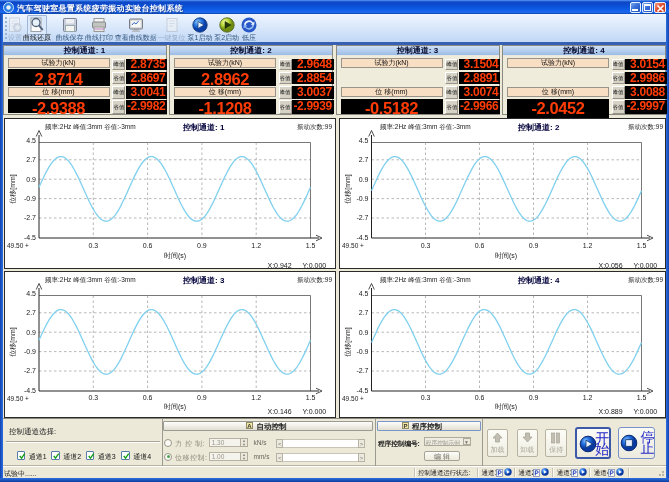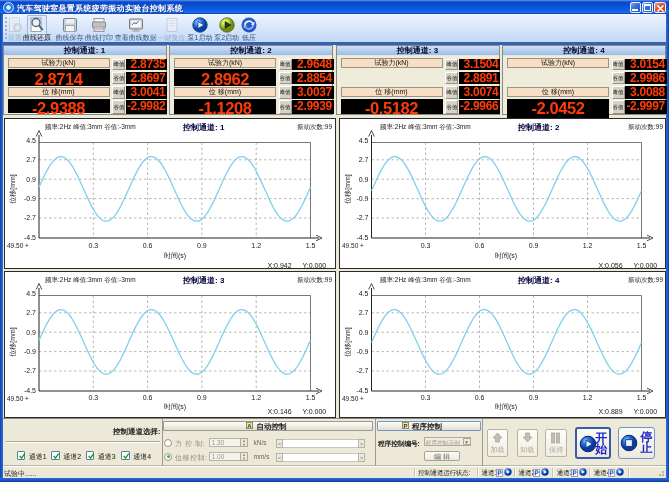--- a/index.html
+++ b/index.html
@@ -13,21 +13,21 @@
 .bigv{position:absolute;background:#000;color:#ff3c05;font-size:16.5px;font-weight:bold;text-align:center;letter-spacing:-0.4px;line-height:1;padding-top:1.5px}
 .slab{position:absolute;width:13px;background:#d6d2c6;border:1px solid #989288;border-top-color:#fff;border-left-color:#fff;color:#111;display:flex;align-items:center;justify-content:center;overflow:hidden}
 .sval{position:absolute;width:41.5px;background:#000;color:#ff3c05;font-size:12px;font-weight:bold;text-align:right;padding-right:1.5px;letter-spacing:-0.3px}
 .tblab{position:absolute;font-size:7px;line-height:7px;color:#4a6e94;text-align:center;white-space:nowrap;transform:translateX(-50%)}
 .ck{position:absolute;width:8.5px;height:8.5px;background:#fff;border:1px solid #5a7ca8;border-radius:1px}
 .ck svg{position:absolute;left:0;top:0}
 .cklab{position:absolute;font-size:7px;color:#111;white-space:nowrap}
 .gbtn{position:absolute;width:21.5px;height:28.5px;background:linear-gradient(180deg,#fdfdf8,#f0eee2);border:1px solid #b8b2a2;border-radius:2px}
 .gbtn .txt{position:absolute;bottom:1px;width:100%;text-align:center;font-size:7px;color:#aaa69a}
 .bbtn{position:absolute;height:31.5px;background:linear-gradient(180deg,#fbfbf6,#eceade);border-radius:3px}
-.bbtn .zh{position:absolute;right:2.5px;top:3.5px;width:11px;font-size:12px;font-weight:bold;color:#2026c8;line-height:11.5px;text-align:right}
+.bbtn .zh{position:absolute;right:2.5px;top:3.5px;width:11px;font-size:14px;font-weight:normal;color:#2026c8;line-height:11.5px;text-align:right}
 </style></head><body>
 <div class="abs" style="left:0;top:0;width:669px;height:14px;background:linear-gradient(180deg,#5898f8 0%,#0d47c4 14%,#0a50d8 45%,#1261ea 75%,#1d6bf0 88%,#0a41a8 100%)"></div>
 <svg class="abs" style="left:3px;top:2px" width="11" height="11">
     <circle cx="5.5" cy="5.5" r="5" fill="#2a7de0" stroke="#cfe2f8" stroke-width="1"></circle>
     <circle cx="5.5" cy="5.5" r="2.2" fill="#e8f2fc"></circle>
   </svg>
 <div class="abs" style="left:17px;top:3px;font-size:8px;font-weight:bold;color:#fff;text-shadow:1px 1px 1px #1a3a8a;letter-spacing:0.3px">汽车驾驶室悬置系统疲劳振动实验台控制系统</div>
 <div class="abs" style="left:629.5px;top:2px;width:11.5px;height:11px;border-radius:2px;border:1px solid #e8f0fc;background:linear-gradient(135deg,#7aa8f0 0%,#3a70d8 45%,#1e50b8 100%)"></div>
 <div class="abs" style="left:641.8px;top:2px;width:11.5px;height:11px;border-radius:2px;border:1px solid #e8f0fc;background:linear-gradient(135deg,#7aa8f0 0%,#3a70d8 45%,#1e50b8 100%)"></div>
 <div class="abs" style="left:654.1px;top:2px;width:11.5px;height:11px;border-radius:2px;border:1px solid #e8f0fc;background:linear-gradient(135deg,#f0a088 0%,#e05030 45%,#c03818 100%)"></div>
@@ -346,21 +346,21 @@
       <text x="301.5" y="127.5" text-anchor="middle" class="t7">1.5</text>
       <text x="166" y="137.0" text-anchor="middle" class="t7">时间(s)</text>
       <text x="2" y="128.5" class="t65">49.50 +</text>
       <text x="258.5" y="141.5" class="t7">X:0.889</text>
       <text x="293.5" y="141.5" class="t7">Y:0.000</text>
       <text x="10" y="70" class="t7" transform="rotate(-90 10 70)" text-anchor="middle">位移[mm]</text>
       <polyline points="31.5,70.5 33.2,66.7 34.9,63.0 36.6,59.3 38.2,55.8 39.9,52.5 41.6,49.4 43.3,46.6 45.0,44.1 46.7,42.0 48.4,40.3 50.1,39.0 51.8,38.1 53.4,37.6 55.1,37.6 56.8,38.1 58.5,38.9 60.2,40.3 61.9,42.0 63.6,44.1 65.2,46.6 66.9,49.4 68.6,52.5 70.3,55.8 72.0,59.3 73.7,63.0 75.4,66.7 77.1,70.5 78.8,74.3 80.4,78.1 82.1,81.7 83.8,85.1 85.5,88.4 87.2,91.4 88.9,94.1 90.6,96.4 92.2,98.4 93.9,100.0 95.6,101.2 97.3,101.9 99.0,102.2 100.7,102.1 102.4,101.5 104.1,100.5 105.8,99.0 107.4,97.1 109.1,94.9 110.8,92.3 112.5,89.4 114.2,86.3 115.9,82.9 117.6,79.3 119.2,75.6 120.9,71.8 122.6,68.0 124.3,64.2 126.0,60.5 127.7,57.0 129.4,53.6 131.1,50.4 132.8,47.5 134.4,44.9 136.1,42.7 137.8,40.8 139.5,39.3 141.2,38.3 142.9,37.7 144.6,37.6 146.2,37.9 147.9,38.6 149.6,39.8 151.3,41.4 153.0,43.4 154.7,45.7 156.4,48.4 158.1,51.4 159.8,54.6 161.4,58.1 163.1,61.7 164.8,65.5 166.5,69.3 168.2,73.1 169.9,76.8 171.6,80.5 173.2,84.0 174.9,87.3 176.6,90.4 178.3,93.2 180.0,95.7 181.7,97.8 183.4,99.5 185.1,100.8 186.8,101.7 188.4,102.2 190.1,102.2 191.8,101.7 193.5,100.9 195.2,99.5 196.9,97.8 198.6,95.7 200.2,93.2 201.9,90.4 203.6,87.3 205.3,84.0 207.0,80.5 208.7,76.8 210.4,73.1 212.1,69.3 213.8,65.5 215.4,61.7 217.1,58.1 218.8,54.7 220.5,51.4 222.2,48.4 223.9,45.7 225.6,43.4 227.2,41.4 228.9,39.8 230.6,38.6 232.3,37.9 234.0,37.6 235.7,37.7 237.4,38.3 239.1,39.3 240.8,40.8 242.4,42.7 244.1,44.9 245.8,47.5 247.5,50.4 249.2,53.5 250.9,56.9 252.6,60.5 254.2,64.2 255.9,68.0 257.6,71.8 259.3,75.6 261.0,79.3 262.7,82.8 264.4,86.2 266.1,89.4 267.8,92.3 269.4,94.9 271.1,97.1 272.8,99.0 274.5,100.5 276.2,101.5 277.9,102.1 279.6,102.2 281.2,101.9 282.9,101.2 284.6,100.0 286.3,98.4 288.0,96.4 289.7,94.1 291.4,91.4 293.1,88.4 294.8,85.2 296.4,81.7 298.1,78.1 299.8,74.3 301.5,70.5" fill="none" stroke="#7fd0ee" stroke-width="1.3" stroke-linejoin="round"></polyline>
     </svg></div>
 <div class="abs" style="left:3px;top:418px;width:663px;height:47.5px;background:#ece9d8;border-top:1px solid #8a8a82;border-bottom:1px solid #b8b4a4"></div>
 <div class="abs" style="left:3px;top:418.5px;width:159.5px;height:47px;border-right:1px solid #9a9a90"></div>
-<div class="abs" style="left:1px;top:426.5px;width:159.5px;height:9px;font-size:7.5px;font-weight:bold;color:#202020;text-align:right">控制通道选择:</div>
+<div class="abs" style="left:9px;top:426.5px;width:159.5px;height:9px;font-size:7.5px;font-weight:normal;color:#202020;text-align:left">控制通道选择:</div>
 <div class="abs" style="left:6px;top:441px;width:154px;height:1px;background:#a8a49a;box-shadow:0 1px 0 #fff"></div>
 <div class="ck" style="left:16.7px;top:451px">
     <svg width="8.5" height="8.5">
       <path d="M1.7 4 l1.8 2.2 l3.2 -4.5" stroke="#18a018" stroke-width="1.4" fill="none"></path>
     </svg>
   </div>
 <div class="cklab" style="left:28.7px;top:451.5px">通道1</div>
 <div class="ck" style="left:51.3px;top:451px">
     <svg width="8.5" height="8.5">
       <path d="M1.7 4 l1.8 2.2 l3.2 -4.5" stroke="#18a018" stroke-width="1.4" fill="none"></path>

